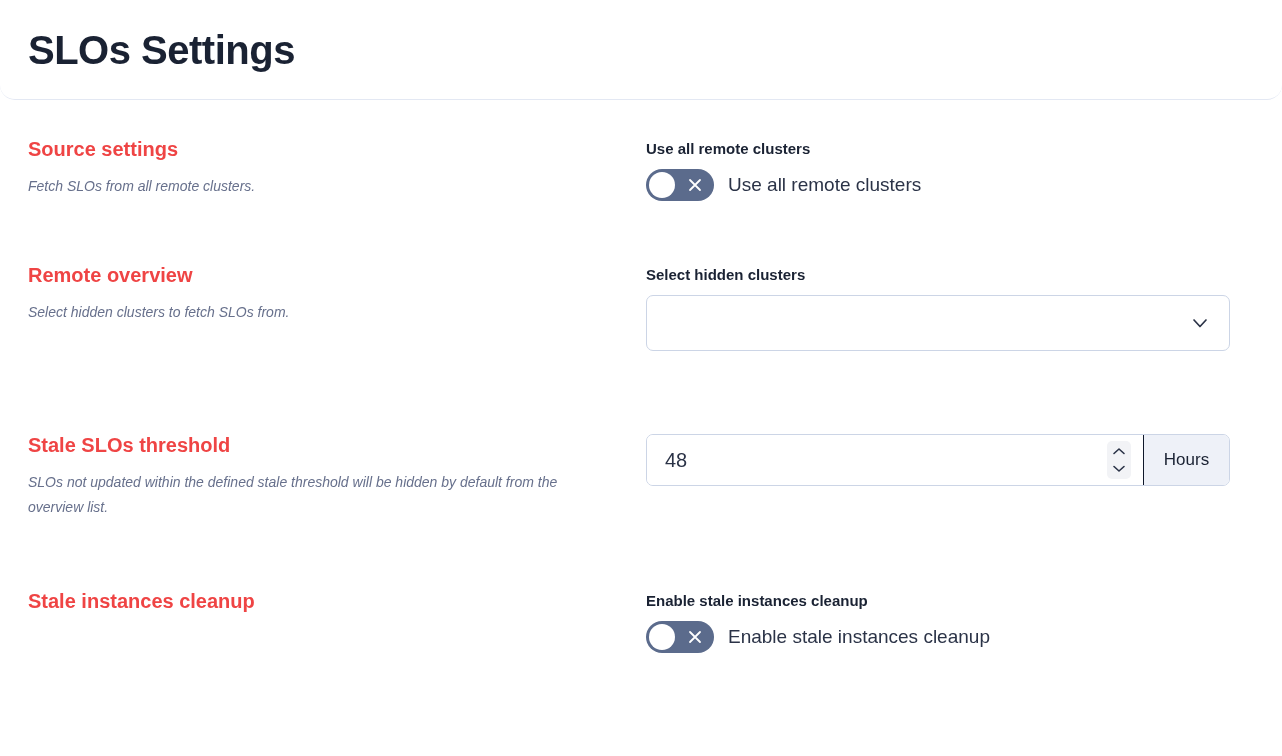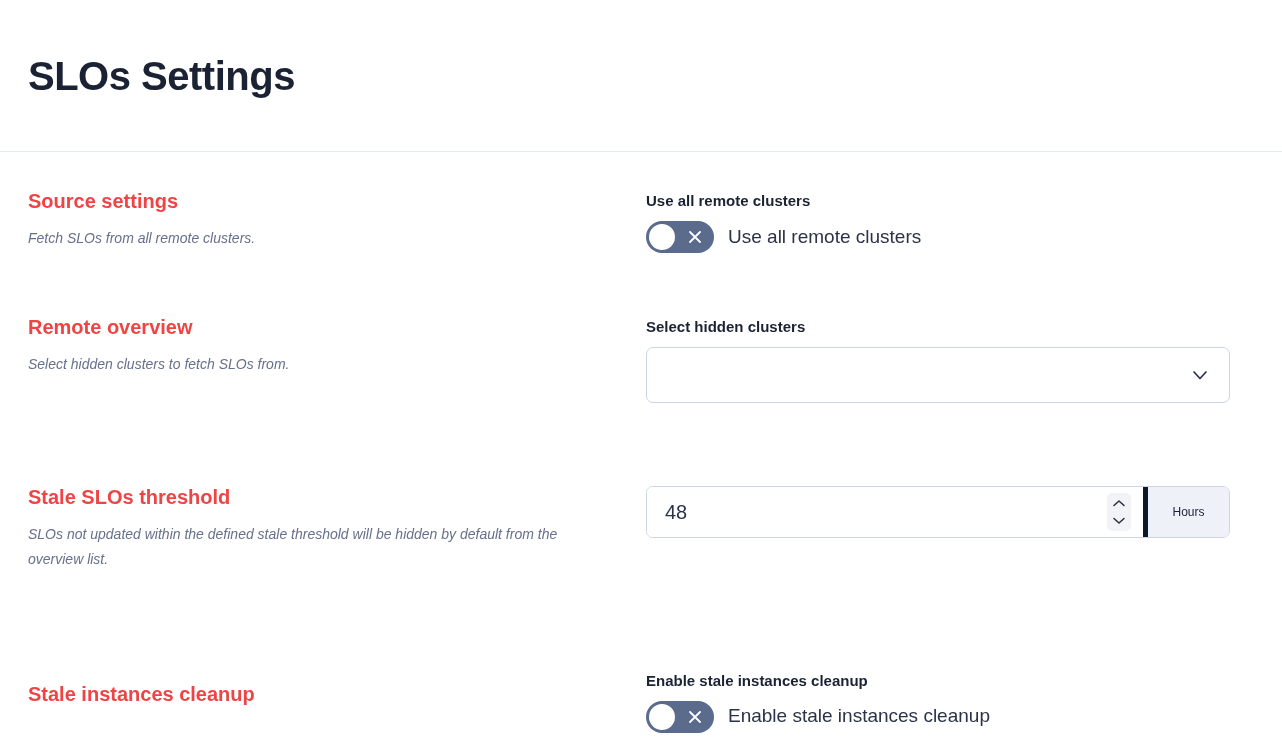--- a/index.html
+++ b/index.html
@@ -14,25 +14,26 @@
 
   .page {
     position: relative;
     width: 1282px;
     height: 756px;
     background: #ffffff;
   }
 
   
   .page-header {
-    height: 152px;
+    height: 100px;
     border-bottom: 1px solid #e3e8f3;
     display: flex;
     align-items: center;
     padding: 13px 28px;
+    border-radius: 15px;
   }
 
   .page-title {
     font-size: 40px;
     font-weight: bold;
     color: #1a2233;
     letter-spacing: -0.5px;
     line-height: 1.1;
   }
 
@@ -42,21 +43,21 @@
   }
 
   .settings-row {
     display: flex;
     align-items: flex-start;
   }
 
   .row-source      { min-height: 126px; }
   .row-clusters    { min-height: 170px; }
   .row-threshold   { min-height: 156px; }
-  .row-cleanup     { min-height: 120px; align-items: center; }
+  .row-cleanup     { min-height: 120px; }
 
   .row-left {
     width: 618px;
     flex: 0 0 618px;
     padding-right: 24px;
   }
 
   .row-right {
     flex: 1 1 auto;
     padding-top: 2px;
@@ -219,25 +220,25 @@
     height: 15px;
     display: flex;
     align-items: center;
     justify-content: center;
     cursor: pointer;
   }
 
   .number-addon {
     flex: 0 0 86px;
     background: #eef1f8;
-    border-left: 5px solid #0f172a;
-    display: flex;
-    align-items: center;
-    justify-content: center;
-    font-size: 12px;
+    border-left: 1px solid #0f172a;
+    display: flex;
+    align-items: center;
+    justify-content: center;
+    font-size: 17px;
     color: #1a2233;
   }
 </style>
 </head>
 <body>
 
 <div class="page">
 
   <div class="page-header">
     <div class="page-title">SLOs Settings</div>

